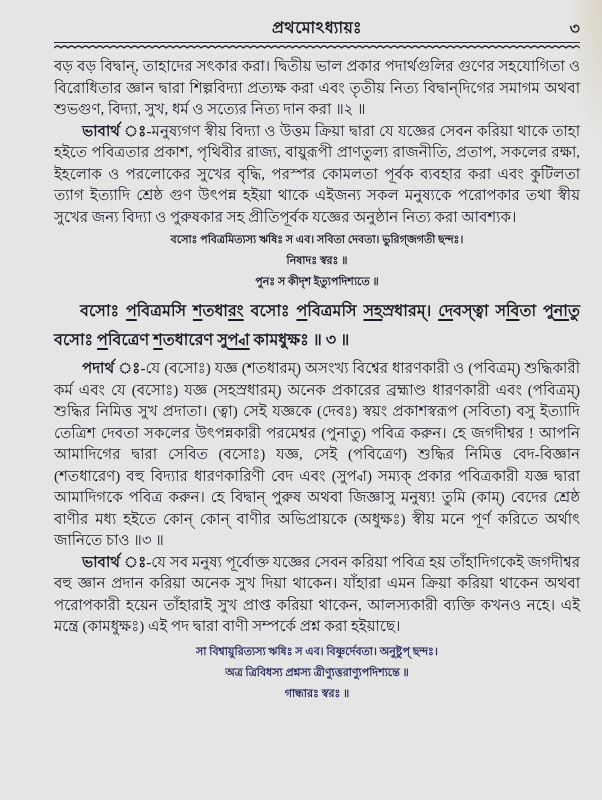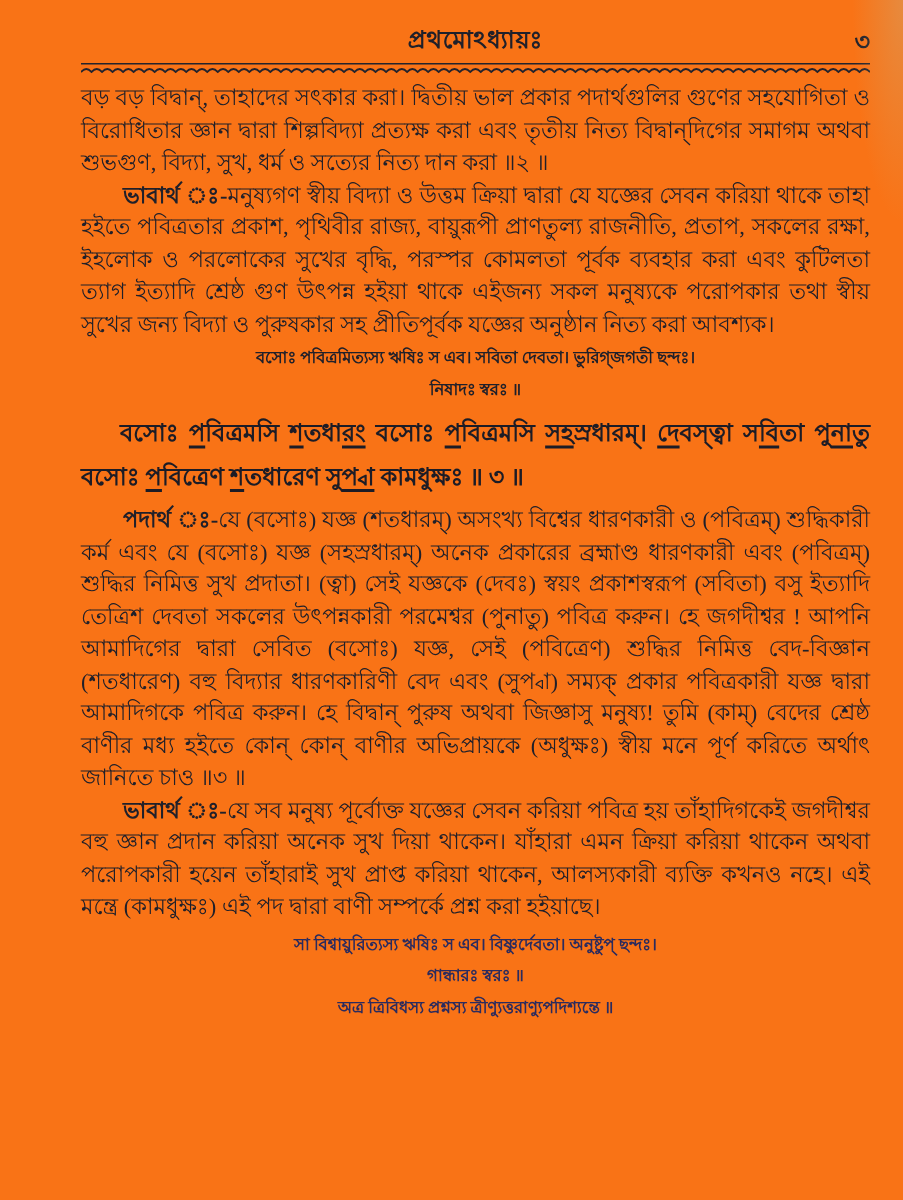--- a/index.html
+++ b/index.html
@@ -5,21 +5,21 @@
 <style>
   html,body{margin:0;padding:0;}
   body{
     width:602px;height:800px;overflow:hidden;background:#ffffff;
     font-family:"Liberation Serif","DejaVu Serif",serif;
   }
   .page{
     position:relative;box-sizing:border-box;
     width:602px;height:800px;
     padding:18px 22px 0 54px;
-    background:#f97316;
+    background:#e5e5e5;
     color:#20202a;
     overflow:hidden;
   }
   
   .page::after{
     content:"";position:absolute;top:0;right:0;width:34px;height:150px;
     background:radial-gradient(ellipse at top right, rgba(196,182,138,0.35), rgba(196,182,138,0) 70%);
     pointer-events:none;
   }
   .hdr{position:relative;text-align:center;line-height:20px;}
@@ -57,28 +57,29 @@
     </svg>
   </div>
 
   <p>বড় বড় বিদ্বান্, তাহাদের সৎকার করা। দ্বিতীয় ভাল প্রকার পদার্থগুলির গুণের সহযোগিতা ও বিরোধিতার জ্ঞান দ্বারা শিল্পবিদ্যা প্রত্যক্ষ করা এবং তৃতীয় নিত্য বিদ্বান্‌দিগের সমাগম অথবা শুভগুণ, বিদ্যা, সুখ, ধর্ম ও সত্যের নিত্য দান করা ॥২ ॥</p>
 
   <p class="indent"><span class="lead">ভাবার্থ ঃ-</span><span>মনুষ্যগণ স্বীয় বিদ্যা ও উত্তম ক্রিয়া দ্বারা যে যজ্ঞের সেবন করিয়া থাকে তাহা হইতে পবিত্রতার প্রকাশ, পৃথিবীর রাজ্য, বায়ুরূপী প্রাণতুল্য রাজনীতি, প্রতাপ, সকলের রক্ষা, ইহলোক ও পরলোকের সুখের বৃদ্ধি, পরস্পর কোমলতা পূর্বক ব্যবহার করা এবং কুটিলতা ত্যাগ ইত্যাদি শ্রেষ্ঠ গুণ উৎপন্ন হইয়া থাকে এইজন্য সকল মনুষ্যকে পরোপকার তথা স্বীয় সুখের জন্য বিদ্যা ও পুরুষকার সহ প্রীতিপূর্বক যজ্ঞের অনুষ্ঠান নিত্য করা আবশ্যক।</span></p>
 
   <div>
     <div class="center-line">বসোঃ পবিত্রমিত্যস্য ঋষিঃ স এব। সবিতা দেবতা। ভুরিগ্‌জগতী ছন্দঃ।</div>
     <div class="center-line">নিষাদঃ স্বরঃ ॥</div>
+    <div class="center-line">পুনঃ স কীদৃশ ইত্যুপদিশ্যতে ॥</div>
   </div>
 
 
   <p class="mantra"><span>বসোঃ </span><span class="u">প</span><span>বিত্রমসি </span><span class="u">শ</span><span>তধা</span><span class="u">রং</span><span> বসোঃ </span><span class="u">প</span><span>বিত্রমসি </span><span class="u">সহ</span><span>স্রধারম্। </span><span class="u">দে</span><span>বস্ত্বা </span><span>স</span><span class="u">বি</span><span>তা পু</span><span class="u">নাতু</span><span> বসোঃ </span><span class="u">প</span><span>বিত্রেণ </span><span class="u">শ</span><span>তধারেণ সু</span><span class="u">প্বা</span><span> কামধুক্ষঃ ॥ ৩ ॥</span></p>
 
   <p class="indent"><span class="lead">পদার্থ ঃ-</span><span>যে (বসোঃ) যজ্ঞ (শতধারম্) অসংখ্য বিশ্বের ধারণকারী ও (পবিত্রম্) শুদ্ধিকারী কর্ম এবং যে (বসোঃ) যজ্ঞ (সহস্রধারম্) অনেক প্রকারের ব্রহ্মাণ্ড ধারণকারী এবং (পবিত্রম্) শুদ্ধির নিমিত্ত সুখ প্রদাতা। (ত্বা) সেই যজ্ঞকে (দেবঃ) স্বয়ং প্রকাশস্বরূপ (সবিতা) বসু ইত্যাদি তেত্রিশ দেবতা সকলের উৎপন্নকারী পরমেশ্বর (পুনাতু) পবিত্র করুন। হে জগদীশ্বর ! আপনি আমাদিগের দ্বারা সেবিত (বসোঃ) যজ্ঞ, সেই (পবিত্রেণ) শুদ্ধির নিমিত্ত বেদ-বিজ্ঞান (শতধারেণ) বহু বিদ্যার ধারণকারিণী বেদ এবং (সুপ্বা) সম্যক্ প্রকার পবিত্রকারী যজ্ঞ দ্বারা আমাদিগকে পবিত্র করুন। হে বিদ্বান্ পুরুষ অথবা জিজ্ঞাসু মনুষ্য! তুমি (কাম্) বেদের শ্রেষ্ঠ বাণীর মধ্য হইতে কোন্ কোন্ বাণীর অভিপ্রায়কে (অধুক্ষঃ) স্বীয় মনে পূর্ণ করিতে অর্থাৎ জানিতে চাও ॥৩ ॥</span></p>
 
   <p class="indent"><span class="lead">ভাবার্থ ঃ-</span><span>যে সব মনুষ্য পূর্বোক্ত যজ্ঞের সেবন করিয়া পবিত্র হয় তাঁহাদিগকেই জগদীশ্বর বহু জ্ঞান প্রদান করিয়া অনেক সুখ দিয়া থাকেন। যাঁহারা এমন ক্রিয়া করিয়া থাকেন অথবা পরোপকারী হয়েন তাঁহারাই সুখ প্রাপ্ত করিয়া থাকেন, আলস্যকারী ব্যক্তি কখনও নহে। এই মন্ত্রে (কামধুক্ষঃ) এই পদ দ্বারা বাণী সম্পর্কে প্রশ্ন করা হইয়াছে।</span></p>
 
   <div class="closing">
     <div class="center-line">সা বিশ্বায়ুরিত্যস্য ঋষিঃ স এব। বিষ্ণুর্দেবতা। অনুষ্টুপ্ ছন্দঃ।</div>
+    <div class="center-line">অত্র ত্রিবিধস্য প্রশ্নস্য ত্রীণ্যুত্তরাণ্যুপদিশ্যন্তে ॥</div>
     <div class="center-line">গান্ধারঃ স্বরঃ ॥</div>
-    <div class="center-line">অত্র ত্রিবিধস্য প্রশ্নস্য ত্রীণ্যুত্তরাণ্যুপদিশ্যন্তে ॥</div>
   </div>
 
 </div>
 
 </body></html>

